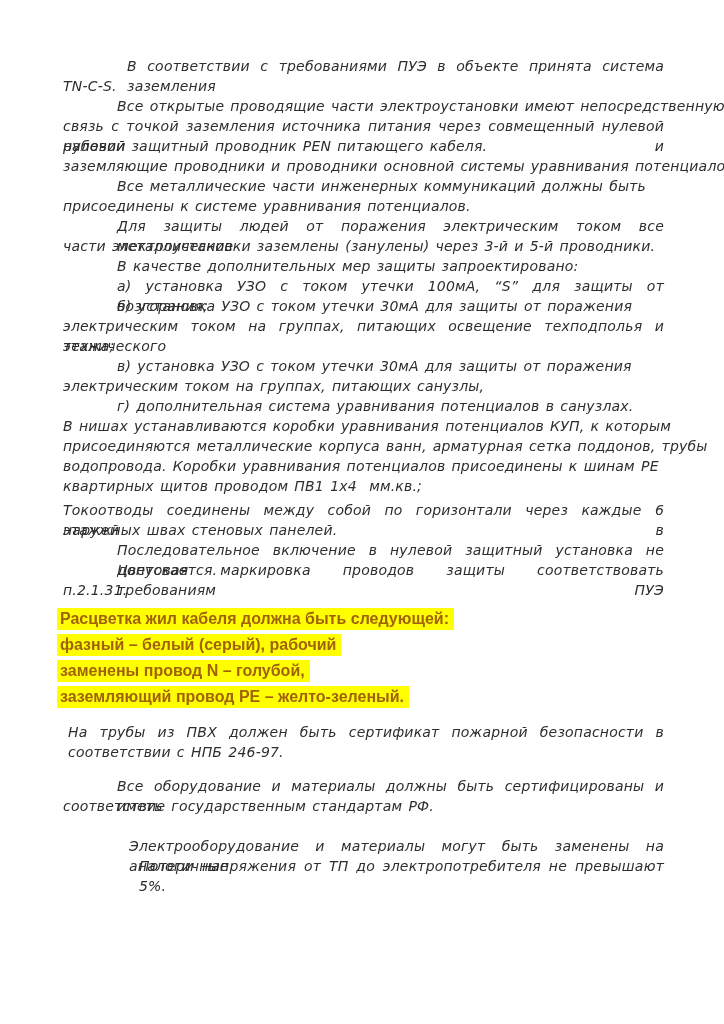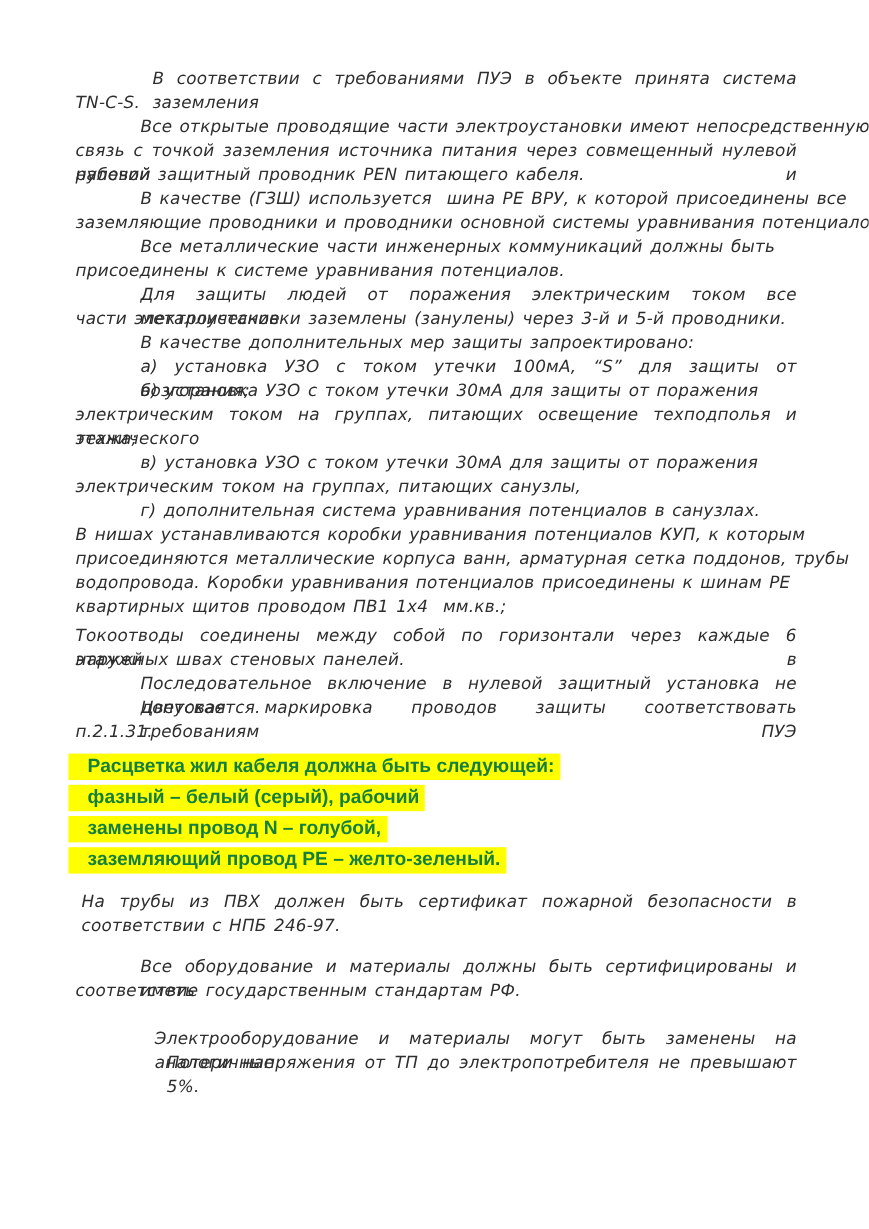--- a/index.html
+++ b/index.html
@@ -45,43 +45,42 @@
   .gap20 { margin-top: 20px; }
   
   .hl-block {
     margin-top: 8px;
     margin-left: -6px;
   }
   .hl-row { height: 26px; }
   .hl {
     display: inline-block;
     background: #ffff00;
-    color: #15803d;
+    color: #a16207;
     font-family: "Liberation Sans", sans-serif;
     font-style: normal;
     font-weight: bold;
     font-size: 16px;
     line-height: 21px;
-    padding: 0 5px 1px 16px;
+    padding: 0 5px 1px 3px;
     white-space: pre;
   }
   .after-block { margin-top: 10px; }
 </style>
 </head>
 <body>
 
 <div class="page">
 
   <div>
     <div class="ln ind-xl j">В соответствии с требованиями ПУЭ в объекте принята система заземления</div>
     <div class="ln">TN-C-S.</div>
     <div class="ln ind">Все открытые проводящие части электроустановки имеют непосредственную</div>
     <div class="ln j">связь с точкой заземления источника питания через совмещенный нулевой рабочий и</div>
     <div class="ln">нулевой защитный проводник PEN питающего кабеля.</div>
-    <div class="ln ind">В качестве (ГЗШ) используется  шина PE ВРУ, к которой присоединены все</div>
     <div class="ln">заземляющие проводники и проводники основной системы уравнивания потенциалов.</div>
     <div class="ln ind">Все металлические части инженерных коммуникаций должны быть</div>
     <div class="ln">присоединены к системе уравнивания потенциалов.</div>
     <div class="ln ind j">Для защиты людей от поражения электрическим током все металлические</div>
     <div class="ln">части электроустановки заземлены (занулены) через 3-й и 5-й проводники.</div>
     <div class="ln ind">В качестве дополнительных мер защиты запроектировано:</div>
     <div class="ln ind j">а) установка УЗО с током утечки 100мА,  “S” для защиты от возгорания;</div>
     <div class="ln ind">б) установка УЗО с током утечки 30мА для защиты от поражения</div>
     <div class="ln j">электрическим током на группах, питающих освещение техподполья и технического</div>
     <div class="ln">этажа;</div>

